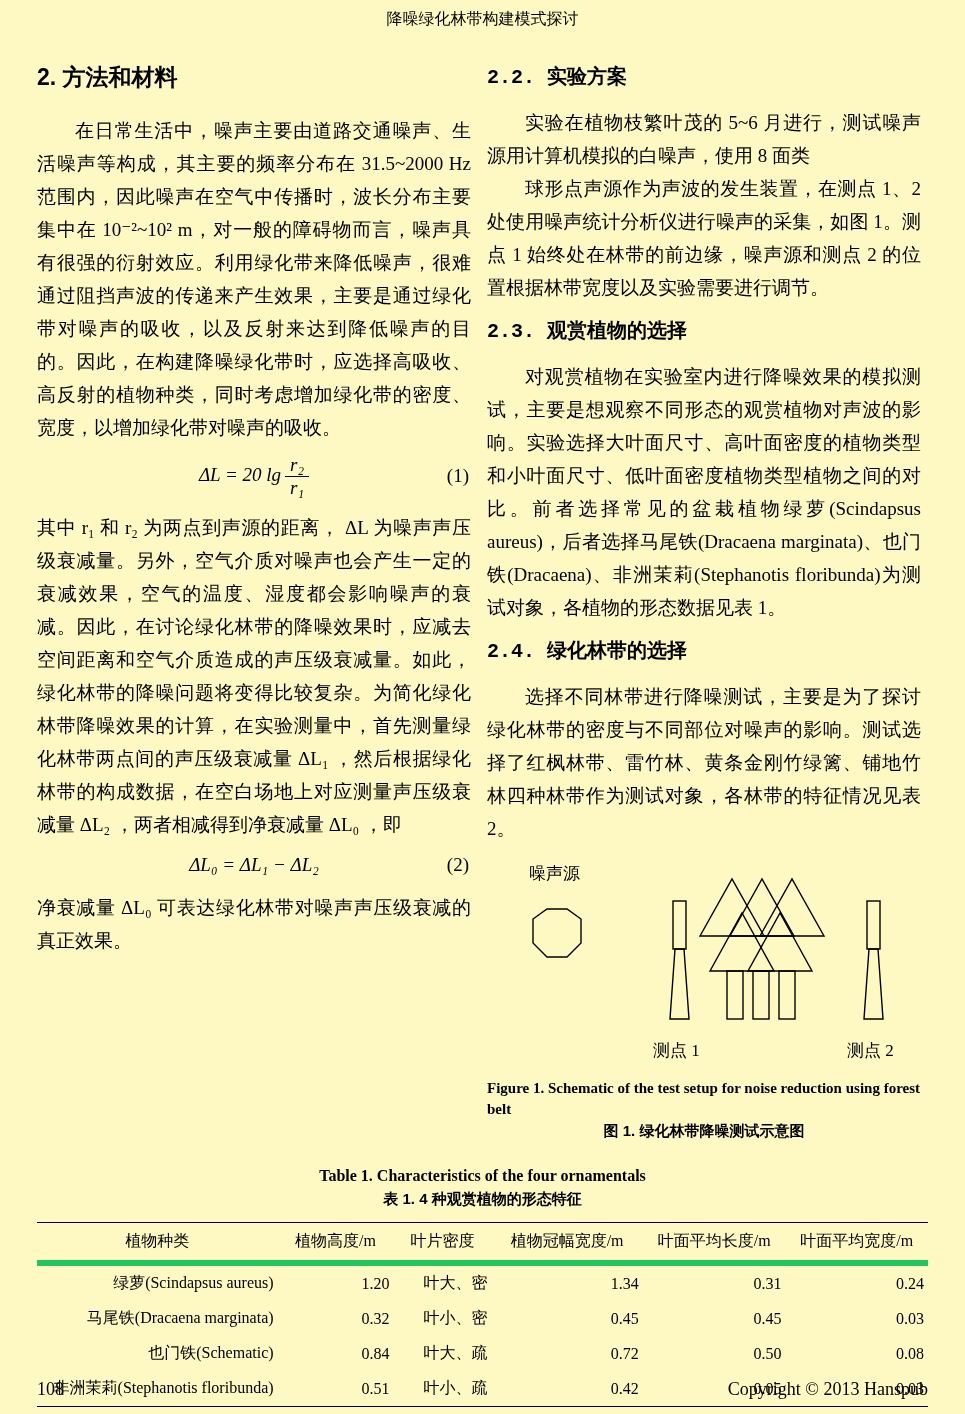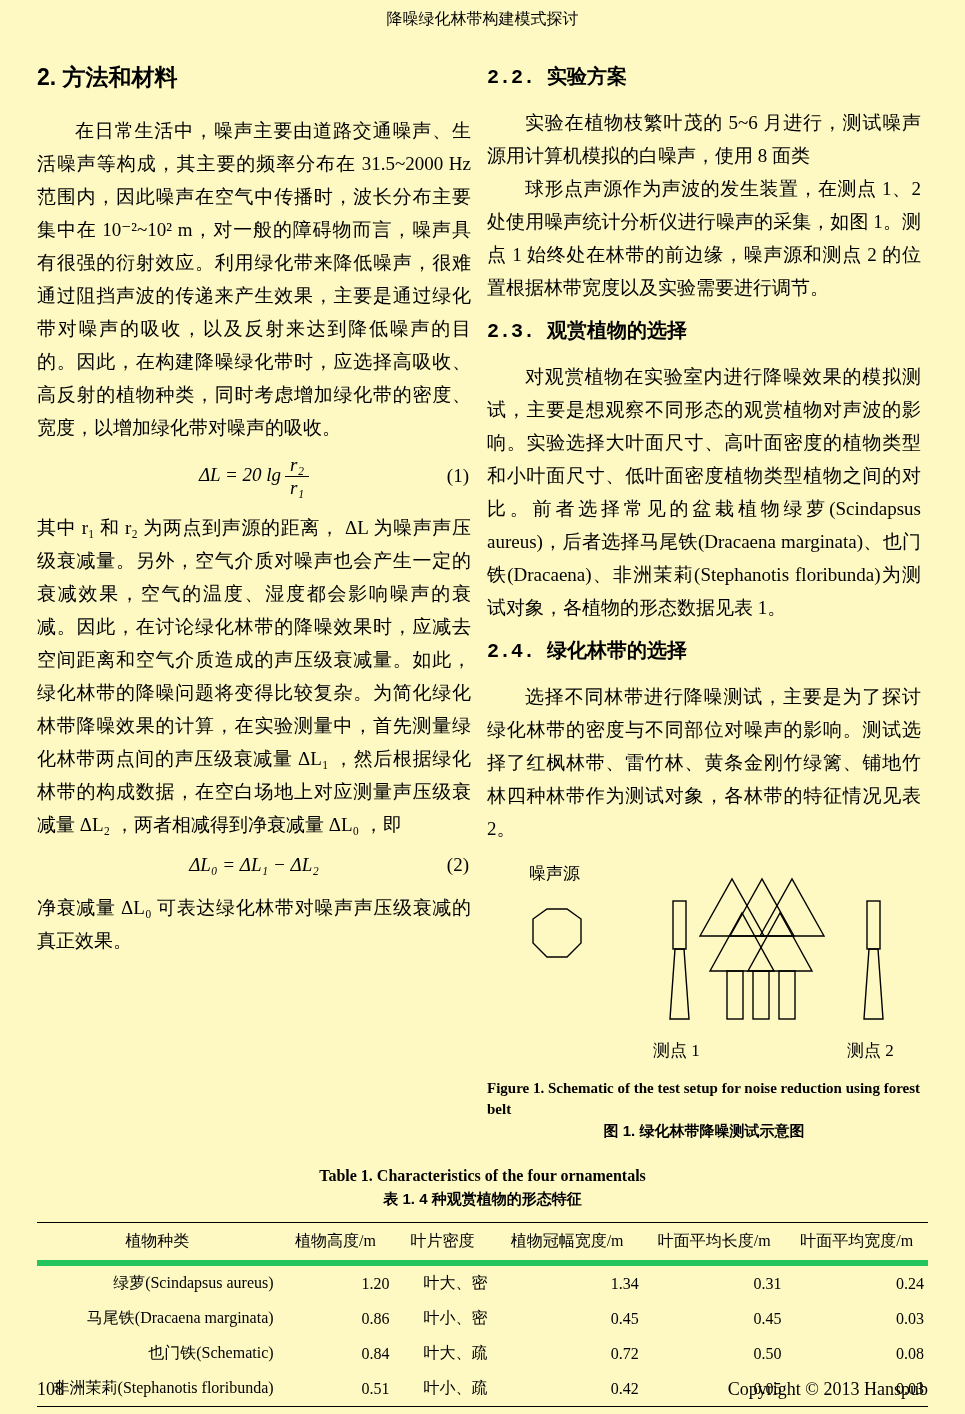--- a/index.html
+++ b/index.html
@@ -208,21 +208,21 @@
           <tr>
             <td>绿萝(Scindapsus aureus)</td>
             <td>1.20</td>
             <td>叶大、密</td>
             <td>1.34</td>
             <td>0.31</td>
             <td>0.24</td>
           </tr>
           <tr>
             <td>马尾铁(Dracaena marginata)</td>
-            <td>0.86</td>
+            <td>0.32</td>
             <td>叶小、密</td>
             <td>0.45</td>
             <td>0.45</td>
             <td>0.03</td>
           </tr>
           <tr>
             <td>也门铁(Schematic)</td>
             <td>0.84</td>
             <td>叶大、疏</td>
             <td>0.72</td>

